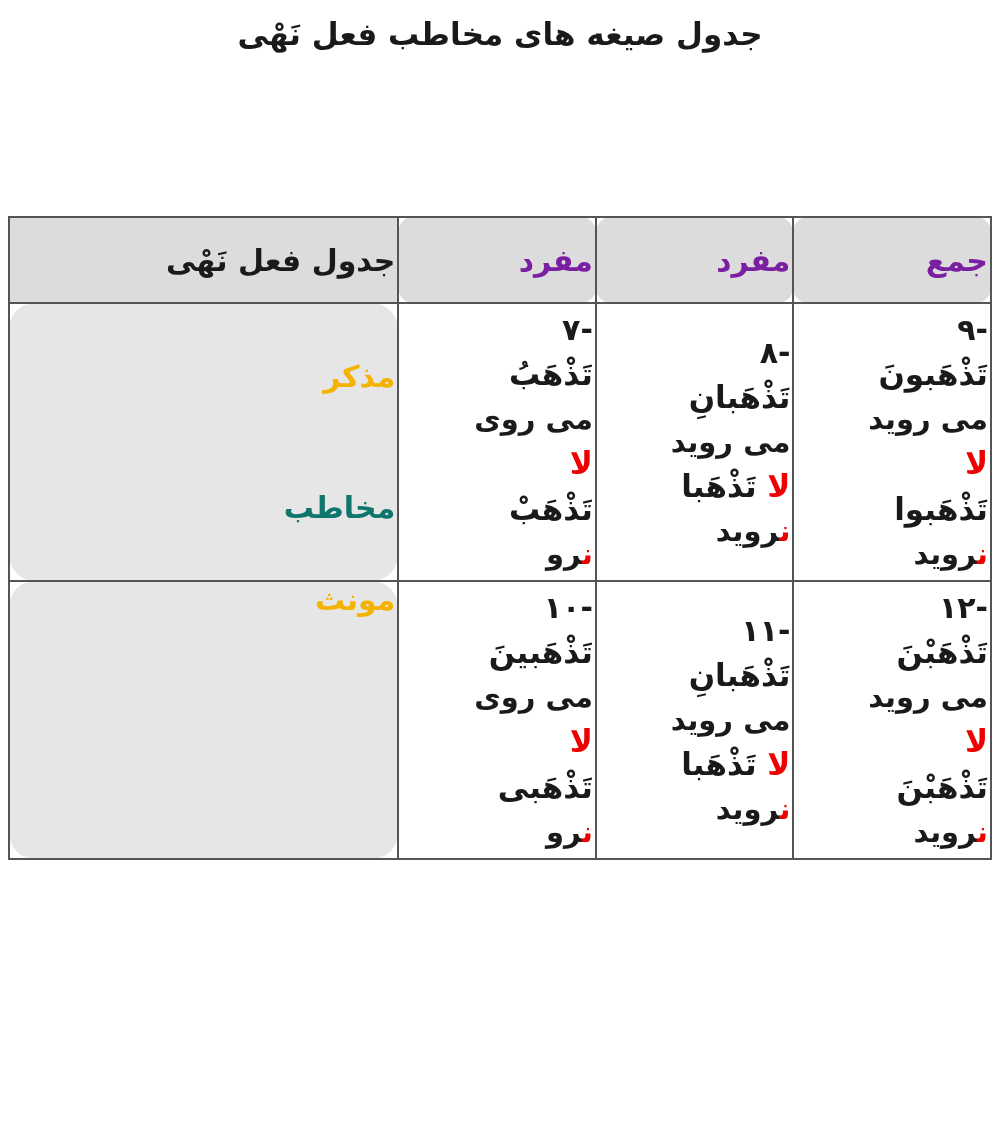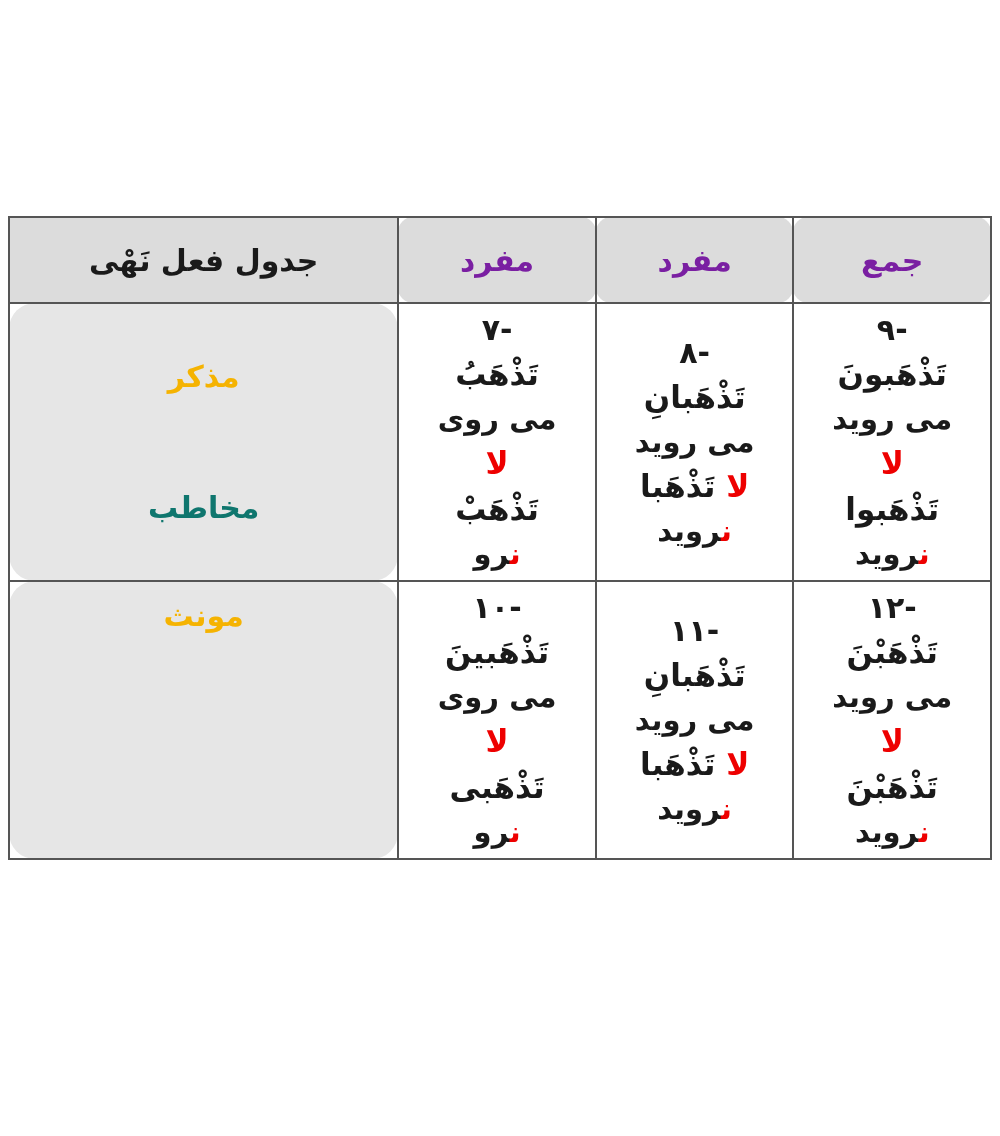--- a/index.html
+++ b/index.html
@@ -37,21 +37,21 @@
   }
   table.verb-table {
     width: 100%;
     border-collapse: collapse;
     table-layout: fixed;
     direction: rtl;
     border: 2px solid #555555;
   }
   table.verb-table td, table.verb-table th {
     border: 2px solid #555555;
-    text-align: center;
+    text-align: right;
     vertical-align: middle;
     padding: 4px 2px;
   }
   thead th {
     background: #dcdcdc;
     height: 76px;
     font-size: 30px;
     font-weight: bold;
   }
   th.corner-head {
@@ -101,20 +101,21 @@
     color: #ee0000;
   }
   .ar .red, .fa .red { color: #ee0000; }
   .line { display: block; }
 </style>
 </head>
 <body>
 
 <div class="page">
 
+  <div class="page-title">جدول صیغه های مخاطب فعل نَهْی</div>
 
   <div class="table-wrap">
     <table class="verb-table">
       <thead>
         <tr>
           <th class="col-head">جمع</th>
           <th class="col-head">مفرد</th>
           <th class="col-head">مفرد</th>
           <th class="corner-head">جدول فعل نَهْی</th>
         </tr>
@@ -166,21 +167,21 @@
             <span class="fa"><span class="red">ن</span><span>روید</span></span>
           </td>
           <td class="form-cell">
             <span class="num">-۱۰</span>
             <span class="ar">تَذْهَبینَ</span>
             <span class="fa">می روی</span>
             <span class="ar red">لا</span>
             <span class="ar">تَذْهَبی</span>
             <span class="fa"><span class="red">ن</span><span>رو</span></span>
           </td>
-          <td class="label-cell fem" style="vertical-align:top; padding-top:16px;margin-top:14px;">
+          <td class="label-cell fem" style="vertical-align:top; padding-top:0;margin-top:14px;">
             <span class="line">مونث</span>
           </td>
         </tr>
       </tbody>
     </table>
   </div>
 
 </div>
 
 </body></html>

